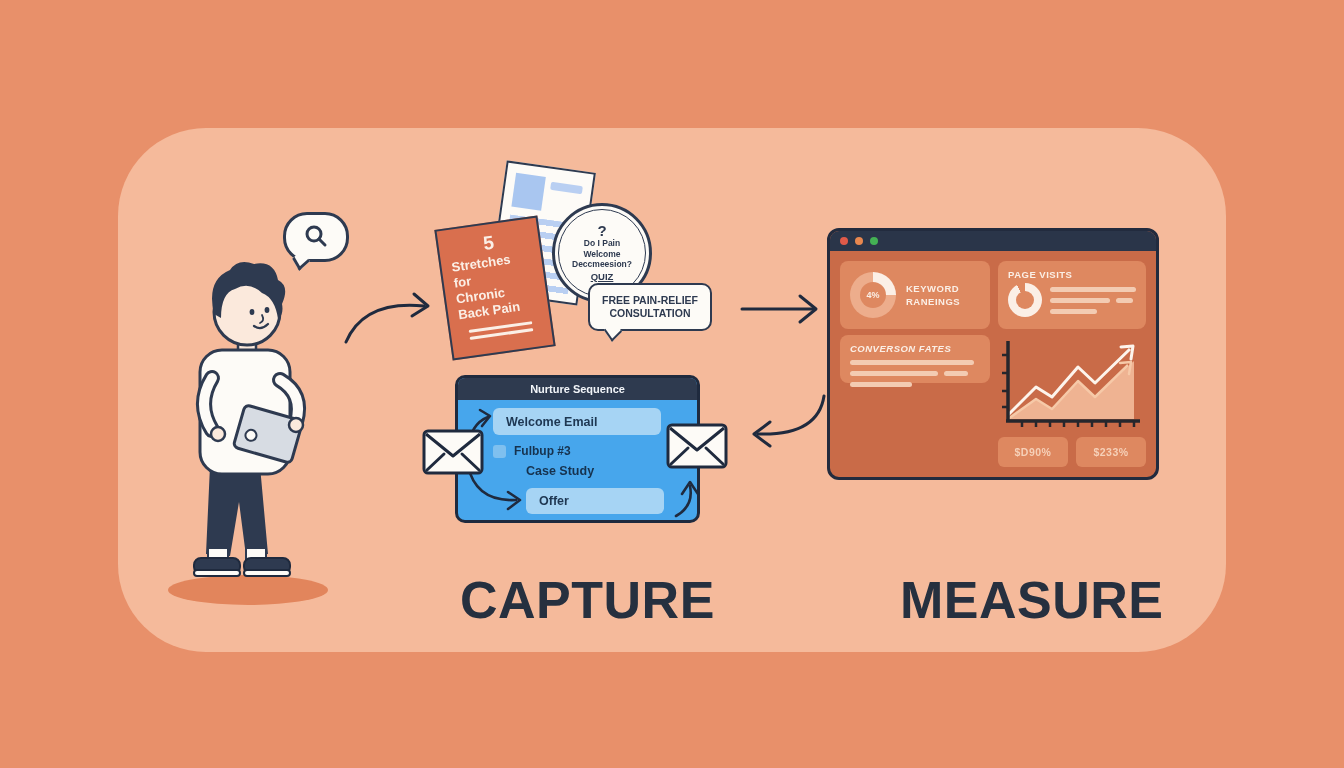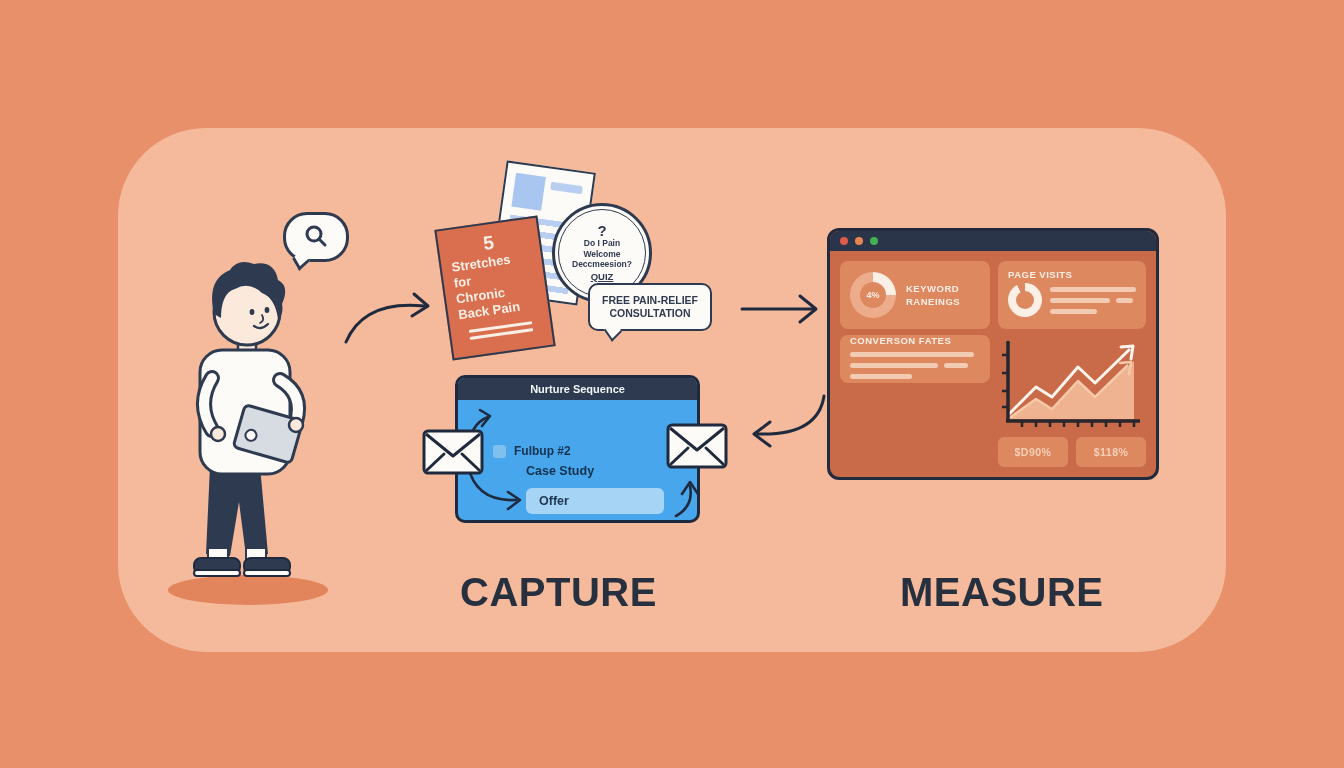--- a/index.html
+++ b/index.html
@@ -78,29 +78,29 @@
   .mini-donut{width:34px;height:34px;border-radius:50%;background:conic-gradient(#FBEFE6 0 92%, #DE8860 92% 100%);
     display:flex;align-items:center;justify-content:center;flex:none;}
   .mini-donut .hole{width:18px;height:18px;border-radius:50%;background:#DE8860;}
   .lines{flex:1;display:flex;flex-direction:column;gap:6px;}
   .ln{height:5px;background:#F3CBB2;border-radius:3px;}
   .ln-split{display:flex;gap:6px;}
   .card.c{height:78px;padding:8px 10px 6px;}
   .card.c .hd, .card.d .hd{color:#FBEFE6;font-size:9.5px;font-weight:800;letter-spacing:.5px;}
   .barwrap{display:flex;align-items:flex-end;gap:5px;height:46px;margin-top:4px;}
   .bar{width:10px;background:#FAEFE6;border-radius:2px;}
-  .card.d{height:48px;padding:0 10px;}
+  .card.d{height:48px;padding:8px 10px;font-style:italic;}
   .card.d .lines{margin-top:6px;}
   .chartbox{height:96px;position:relative;}
   .pills{display:flex;gap:8px;height:30px;}
   .statpill{flex:1;background:#DE8860;border-radius:6px;display:flex;align-items:center;justify-content:center;
     color:#F6D0B8;font-size:10.5px;font-weight:700;letter-spacing:.5px;}
 
   
-  .stage{position:absolute;top:570px;font-size:40px;font-weight:800;color:#26303F;letter-spacing:.5px;}
+  .stage{position:absolute;top:570px;font-size:52px;font-weight:800;color:#26303F;letter-spacing:.5px;}
   .stage.capture{left:460px;width:195px;text-align:center;}
   .stage.measure{left:900px;width:195px;text-align:left;}
 </style>
 </head>
 <body>
 
 <div class="canvas">
   <div class="panel"></div>
 
   <svg class="person" viewBox="0 0 196 392">
@@ -191,22 +191,23 @@
   <svg class="arrow" style="left:742px;top:388px;" width="92" height="64" viewBox="0 0 92 64">
     <path d="M82 8 Q76 48 16 46" stroke="#1F2A3E" stroke-width="3" fill="none" stroke-linecap="round"></path>
     <path d="M28 34 L12 46 L28 58" stroke="#1F2A3E" stroke-width="3" fill="none" stroke-linecap="round" stroke-linejoin="round"></path>
   </svg>
 
   <div class="nurture">
     <div class="nurture-head">
       <span>Nurture Sequence</span>
     </div>
     <div class="nurture-body">
+      <div class="pill welcome">Welcome Email</div>
       <div class="chk"></div>
-      <div class="fup">Fulbup #2</div>
+      <div class="fup">Fulbup #3</div>
       <div class="cstudy">Case Study</div>
       <div class="pill offer">Offer</div>
       <svg style="position:absolute;inset:0;pointer-events:none;" width="239" height="123" viewBox="0 0 239 123">
         <path d="M10 50 Q12 24 30 17" stroke="#1F2A3E" stroke-width="2.6" fill="none" stroke-linecap="round"></path>
         <path d="M22 10 L32 16 L24 26" stroke="#1F2A3E" stroke-width="2.6" fill="none" stroke-linecap="round" stroke-linejoin="round"></path>
         <path d="M10 66 Q18 102 58 100" stroke="#1F2A3E" stroke-width="2.6" fill="none" stroke-linecap="round"></path>
         <path d="M50 92 L62 100 L50 109" stroke="#1F2A3E" stroke-width="2.6" fill="none" stroke-linecap="round" stroke-linejoin="round"></path>
         <path d="M218 116 Q236 106 232 86" stroke="#1F2A3E" stroke-width="2.6" fill="none" stroke-linecap="round"></path>
         <path d="M224 94 L232 82 L240 94" stroke="#1F2A3E" stroke-width="2.6" fill="none" stroke-linecap="round" stroke-linejoin="round"></path>
       </svg>
@@ -278,21 +279,21 @@
             <path d="M10 80 L38 52 L54 62 L80 32 L97 48 L132 14" stroke="#FDF4EC" stroke-width="3" fill="none" stroke-linejoin="round"></path>
             <path d="M123 12 L135 11 L133 24" stroke="#FDF4EC" stroke-width="3" fill="none" stroke-linecap="round" stroke-linejoin="round"></path>
             <line x1="10" y1="6" x2="10" y2="86" stroke="#26262C" stroke-width="3.5"></line>
             <line x1="8" y1="86" x2="142" y2="86" stroke="#26262C" stroke-width="3.5"></line>
             <path d="M10 20 H4 M10 38 H4 M10 56 H4 M10 72 H4" stroke="#26262C" stroke-width="2.5"></path>
             <path d="M24 86 V92 M38 86 V92 M52 86 V92 M66 86 V92 M80 86 V92 M94 86 V92 M108 86 V92 M122 86 V92 M136 86 V92" stroke="#26262C" stroke-width="2.5"></path>
           </svg>
         </div>
         <div class="pills">
           <div class="statpill">$D90%</div>
-          <div class="statpill">$118%</div>
+          <div class="statpill">$233%</div>
         </div>
       </div>
     </div>
   </div>
 
   <div class="stage capture">CAPTURE</div>
   <div class="stage measure">MEASURE</div>
 </div>
 
 </body></html>

